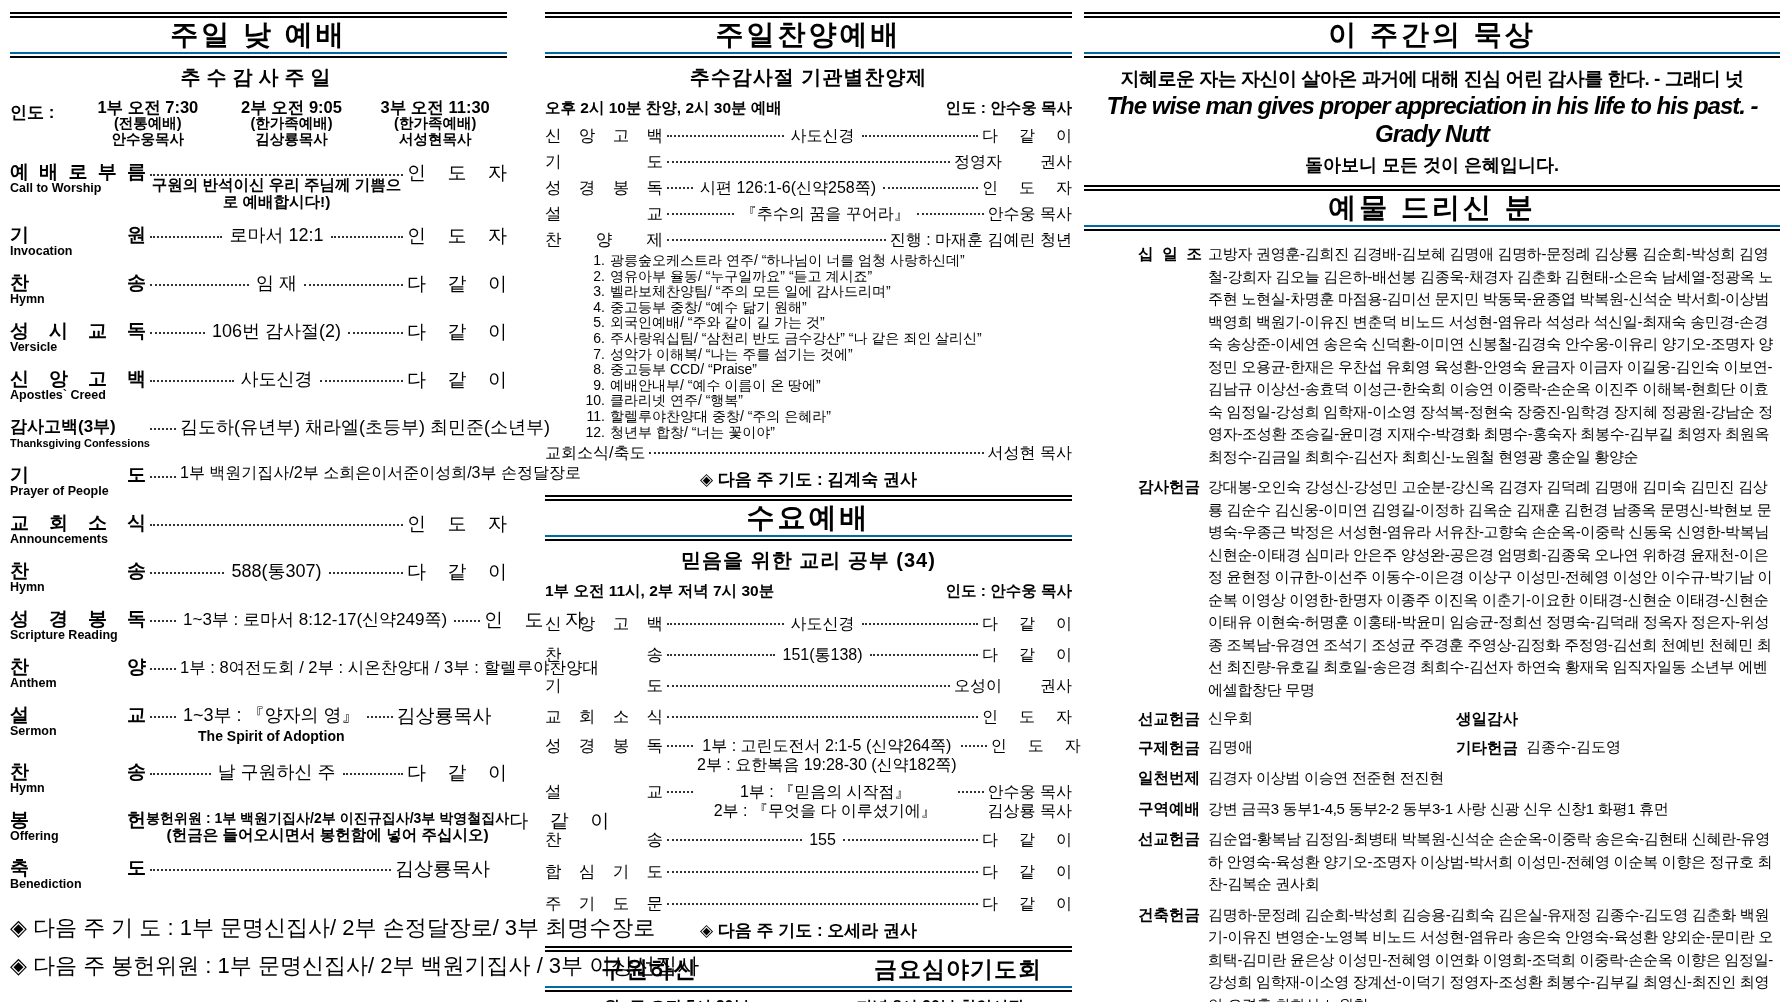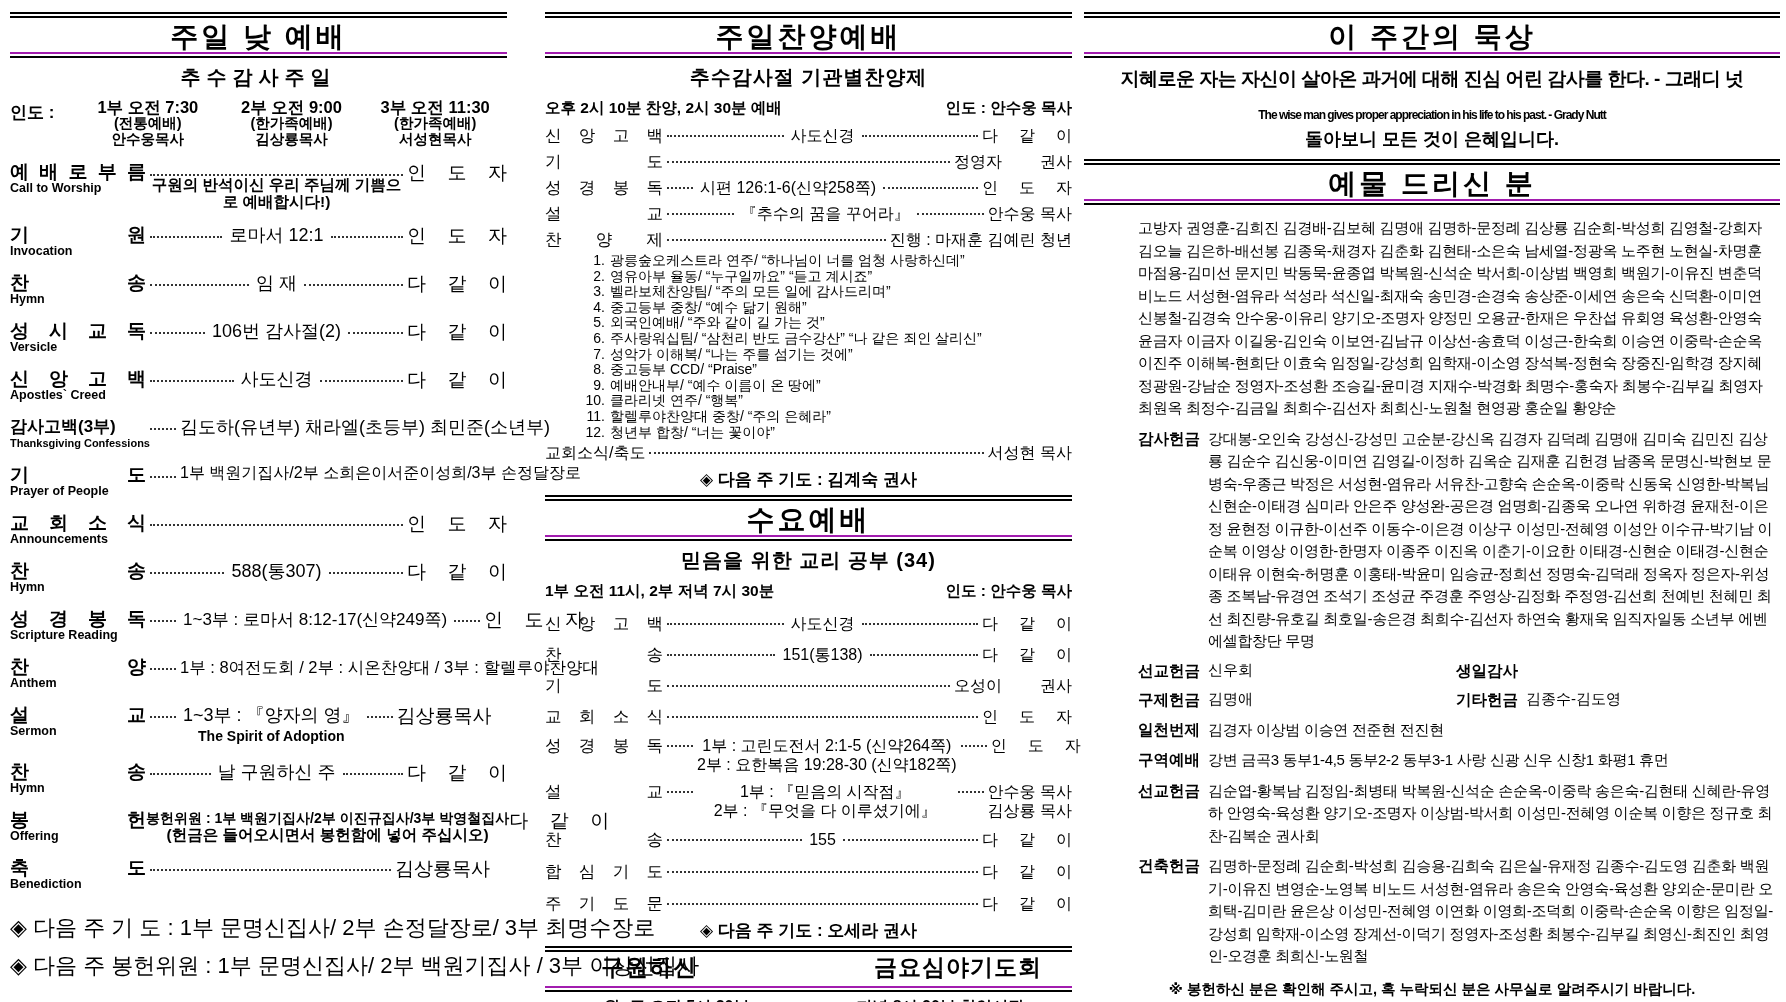--- a/index.html
+++ b/index.html
@@ -6,21 +6,21 @@
   body{width:1786px;height:1002px;overflow:hidden;color:#000;
        font-family:"Liberation Sans","DejaVu Sans",sans-serif;}
   .page{display:flex;box-sizing:border-box;width:1786px;height:1002px;padding:12px 6px 0 10px;}
   .col{flex:none;}
   .col-left{width:497px;}
   .col-mid{width:527px;margin-left:38px;}
   .col-right{width:696px;margin-left:12px;}
 
   
   .band-wrap{border-top:2px solid #000;border-bottom:2px solid #000;padding:2px 0;}
-  .band{display:flex;align-items:flex-start;height:34px;border-top:2px solid #000;border-bottom:2px solid #a21caf;}
+  .band{display:flex;align-items:center;height:34px;border-top:2px solid #000;border-bottom:2px solid #0369a1;}
   .stripes{flex:1;background:repeating-linear-gradient(90deg,#000 0 2px,#fff 2px 5px);}
   .band .title{flex:none;display:flex;align-items:center;padding:0 16px;font-size:28px;font-weight:bold;letter-spacing:3px;white-space:nowrap;}
   .band .title.small{font-size:23px;letter-spacing:1px;padding:0 12px;}
 
   .subtitle{text-align:center;font-weight:bold;font-size:20px;letter-spacing:6px;margin-top:6px;}
   .subtitle.tight{letter-spacing:1px;}
 
   
   .row{display:flex;align-items:flex-start;}
   .kl{flex:none;}
@@ -66,21 +66,21 @@
   .center-note{text-align:center;font-weight:bold;font-size:17px;margin:6px 0 4px;}
   .pcol{flex:none;text-align:left;}
   .pcol span{display:block;white-space:nowrap;}
   .band2{margin-top:4px;}
   .detail-row{display:flex;margin-top:5px;}
   .detail{flex:1;text-align:center;font-weight:bold;font-size:16px;line-height:20px;}
 
   
   .med{text-align:center;font-weight:bold;}
   .med.k1{font-size:19px;margin-top:8px;letter-spacing:-0.5px;}
-  .med.e{font-size:12px;margin-top:16px;letter-spacing:-1px;}
+  .med.e{font-size:24px;margin-top:0;letter-spacing:-1px;font-style:italic;}
   .med.k2{font-size:18px;margin:5px 0 8px;}
   .cat{display:flex;margin-top:8px;font-size:15px;line-height:22.5px;}
   .cat .cl{flex:none;width:70px;font-weight:bold;font-size:15.5px;text-align:justify;text-align-last:justify;padding-right:6px;box-sizing:border-box;}
   .cat .ct{flex:1;letter-spacing:-0.3px;}
   .cat2{display:flex;margin-top:8px;}
   .cat2 .half{flex:1;display:flex;font-size:15px;}
   .cat2 .cl{flex:none;width:70px;font-weight:bold;font-size:15.5px;}
   .note{text-align:center;font-size:14.5px;font-weight:bold;margin-top:12px;}
   .nw{white-space:nowrap;text-align:center;}
 </style>
@@ -100,21 +100,21 @@
     <div class="subtitle">추수감사주일</div>
 
     <div class="lead-row">
       <div class="lead-label">인도 :</div>
       <div class="svc">
         <div class="t">1부 오전 7:30</div>
         <div class="s">(전통예배)</div>
         <div class="s">안수웅목사</div>
       </div>
       <div class="svc">
-        <div class="t">2부 오전 9:00</div>
+        <div class="t">2부 오전 9:05</div>
         <div class="s">(한가족예배)</div>
         <div class="s">김상룡목사</div>
       </div>
       <div class="svc">
         <div class="t">3부 오전 11:30</div>
         <div class="s">(한가족예배)</div>
         <div class="s">서성현목사</div>
       </div>
     </div>
 
@@ -533,20 +533,21 @@
 
     <div class="band-wrap">
       <div class="band">
         <div class="stripes"></div>
         <div class="title">예물 드리신 분</div>
         <div class="stripes"></div>
       </div>
     </div>
 
     <div class="cat" style="margin-top:12px;padding:0 6px 0 54px">
+      <span class="cl">십 일 조</span>
       <span class="ct">고방자 권영훈-김희진 김경배-김보혜 김명애 김명하-문정례 김상룡 김순희-박성희 김영철-강희자 김오늘 김은하-배선봉 김종욱-채경자 김춘화 김현태-소은숙 남세열-정광옥 노주현 노현실-차명훈 마점용-김미선 문지민 박동묵-윤종엽 박복원-신석순 박서희-이상범 백영희 백원기-이유진 변춘덕 비노드 서성현-염유라 석성라 석신일-최재숙 송민경-손경숙 송상준-이세연 송은숙 신덕환-이미연 신봉철-김경숙 안수웅-이유리 양기오-조명자 양정민 오용균-한재은 우찬섭 유회영 육성환-안영숙 윤금자 이금자 이길웅-김인숙 이보연-김남규 이상선-송효덕 이성근-한숙희 이승연 이중락-손순옥 이진주 이해복-현희단 이효숙 임정일-강성희 임학재-이소영 장석복-정현숙 장중진-임학경 장지혜 정광원-강남순 정영자-조성환 조승길-윤미경 지재수-박경화 최명수-홍숙자 최봉수-김부길 최영자 최원옥 최정수-김금일 최희수-김선자 최희신-노원철 현영광 홍순일 황양순</span>
     </div>
     <div class="cat" style="padding:0 6px 0 54px">
       <span class="cl">감사헌금</span>
       <span class="ct">강대봉-오인숙 강성신-강성민 고순분-강신옥 김경자 김덕례 김명애 김미숙 김민진 김상룡 김순수 김신웅-이미연 김영길-이정하 김옥순 김재훈 김헌경 남종옥 문명신-박현보 문병숙-우종근 박정은 서성현-염유라 서유찬-고향숙 손순옥-이중락 신동욱 신영한-박복님 신현순-이태경 심미라 안은주 양성완-공은경 엄명희-김종욱 오나연 위하경 윤재천-이은정 윤현정 이규한-이선주 이동수-이은경 이상구 이성민-전혜영 이성안 이수규-박기남 이순복 이영상 이영한-한명자 이종주 이진옥 이춘기-이요한 이태경-신현순 이태경-신현순 이태유 이현숙-허명훈 이홍태-박윤미 임승균-정희선 정명숙-김덕래 정옥자 정은자-위성종 조복남-유경연 조석기 조성균 주경훈 주영상-김정화 주정영-김선희 천예빈 천혜민 최 선 최진량-유호길 최호일-송은경 최희수-김선자 하연숙 황재욱 임직자일동 소년부 에벤에셀합창단 무명</span>
     </div>
 
     <div class="cat2" style="padding:0 6px 0 54px">
       <div class="half">
         <span class="cl">선교헌금</span>

